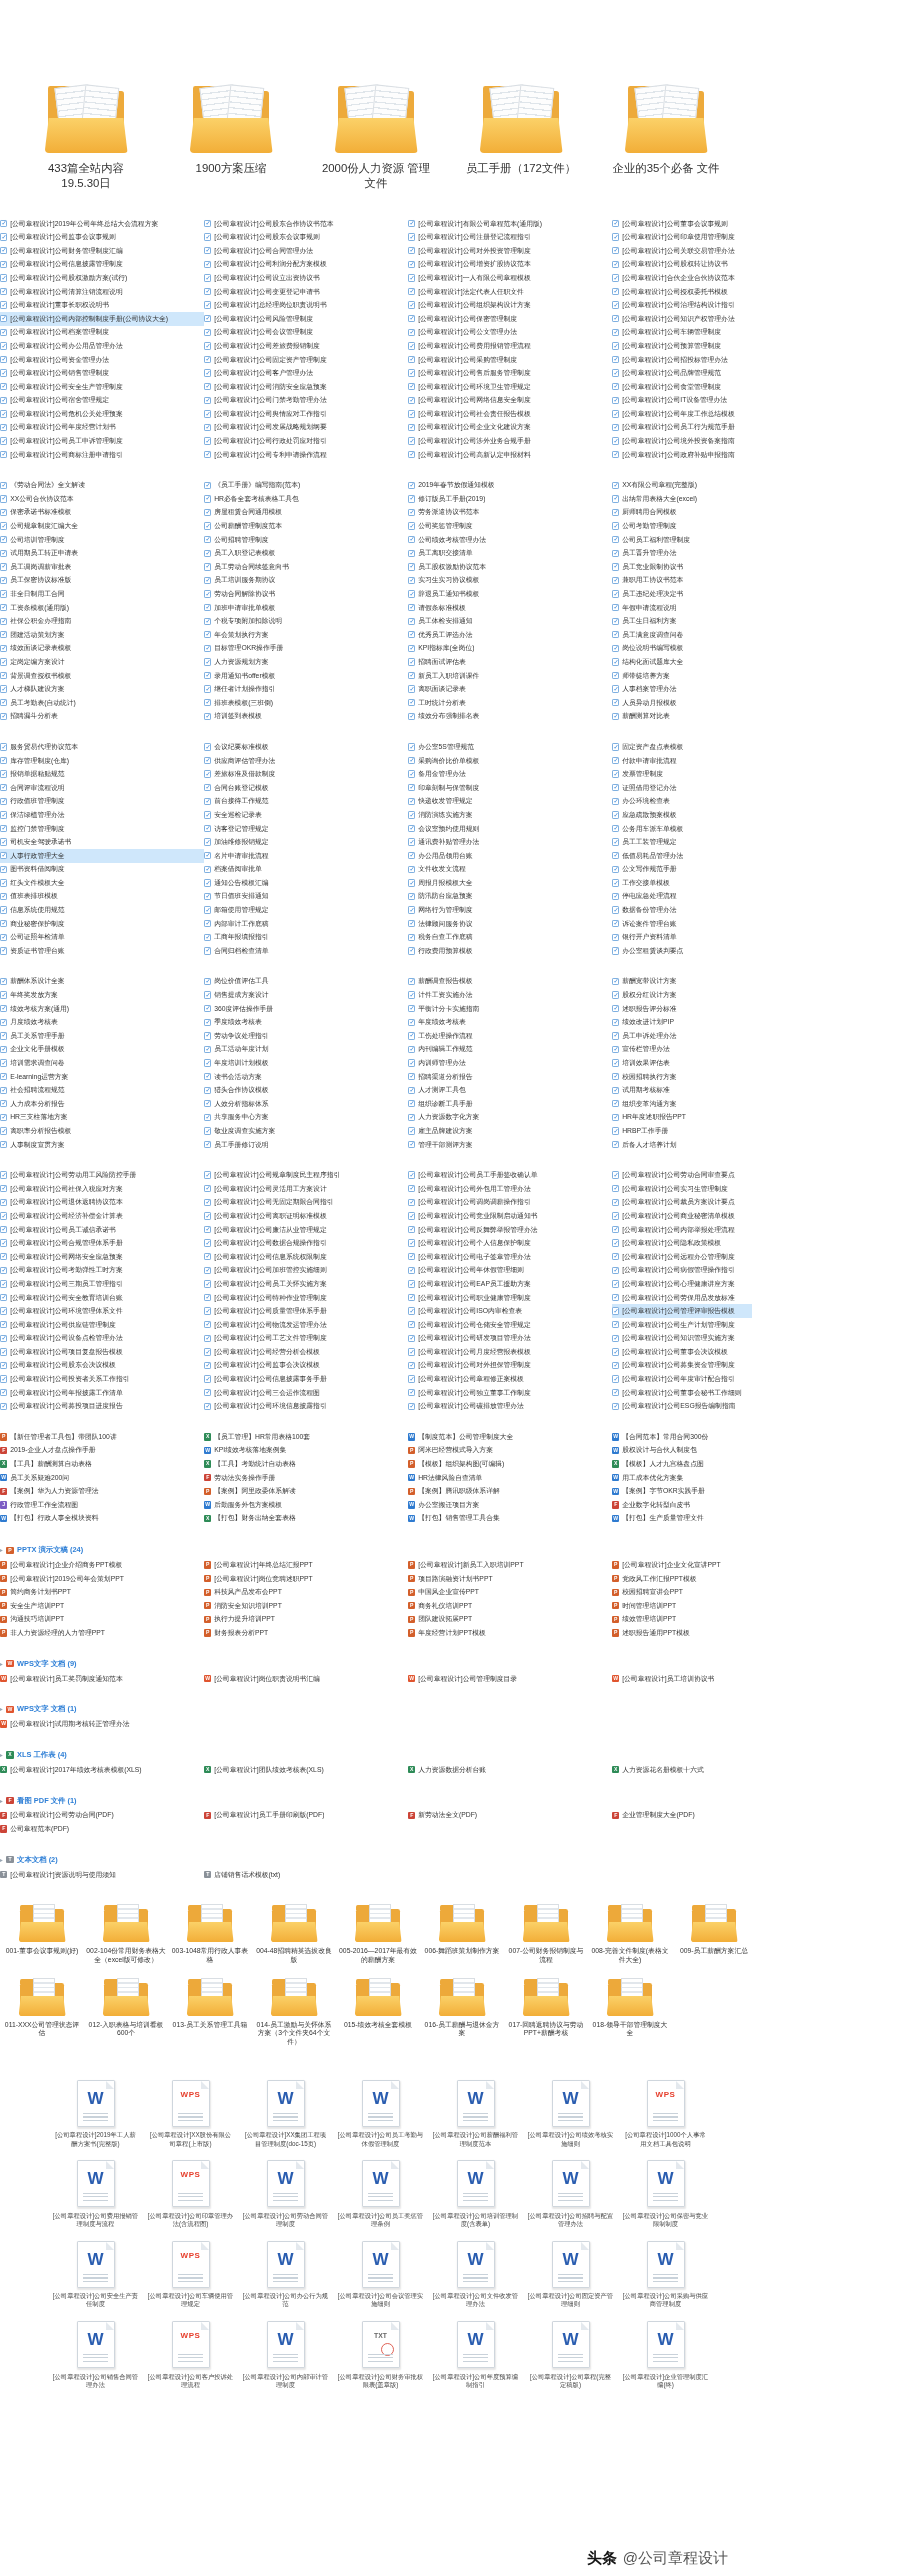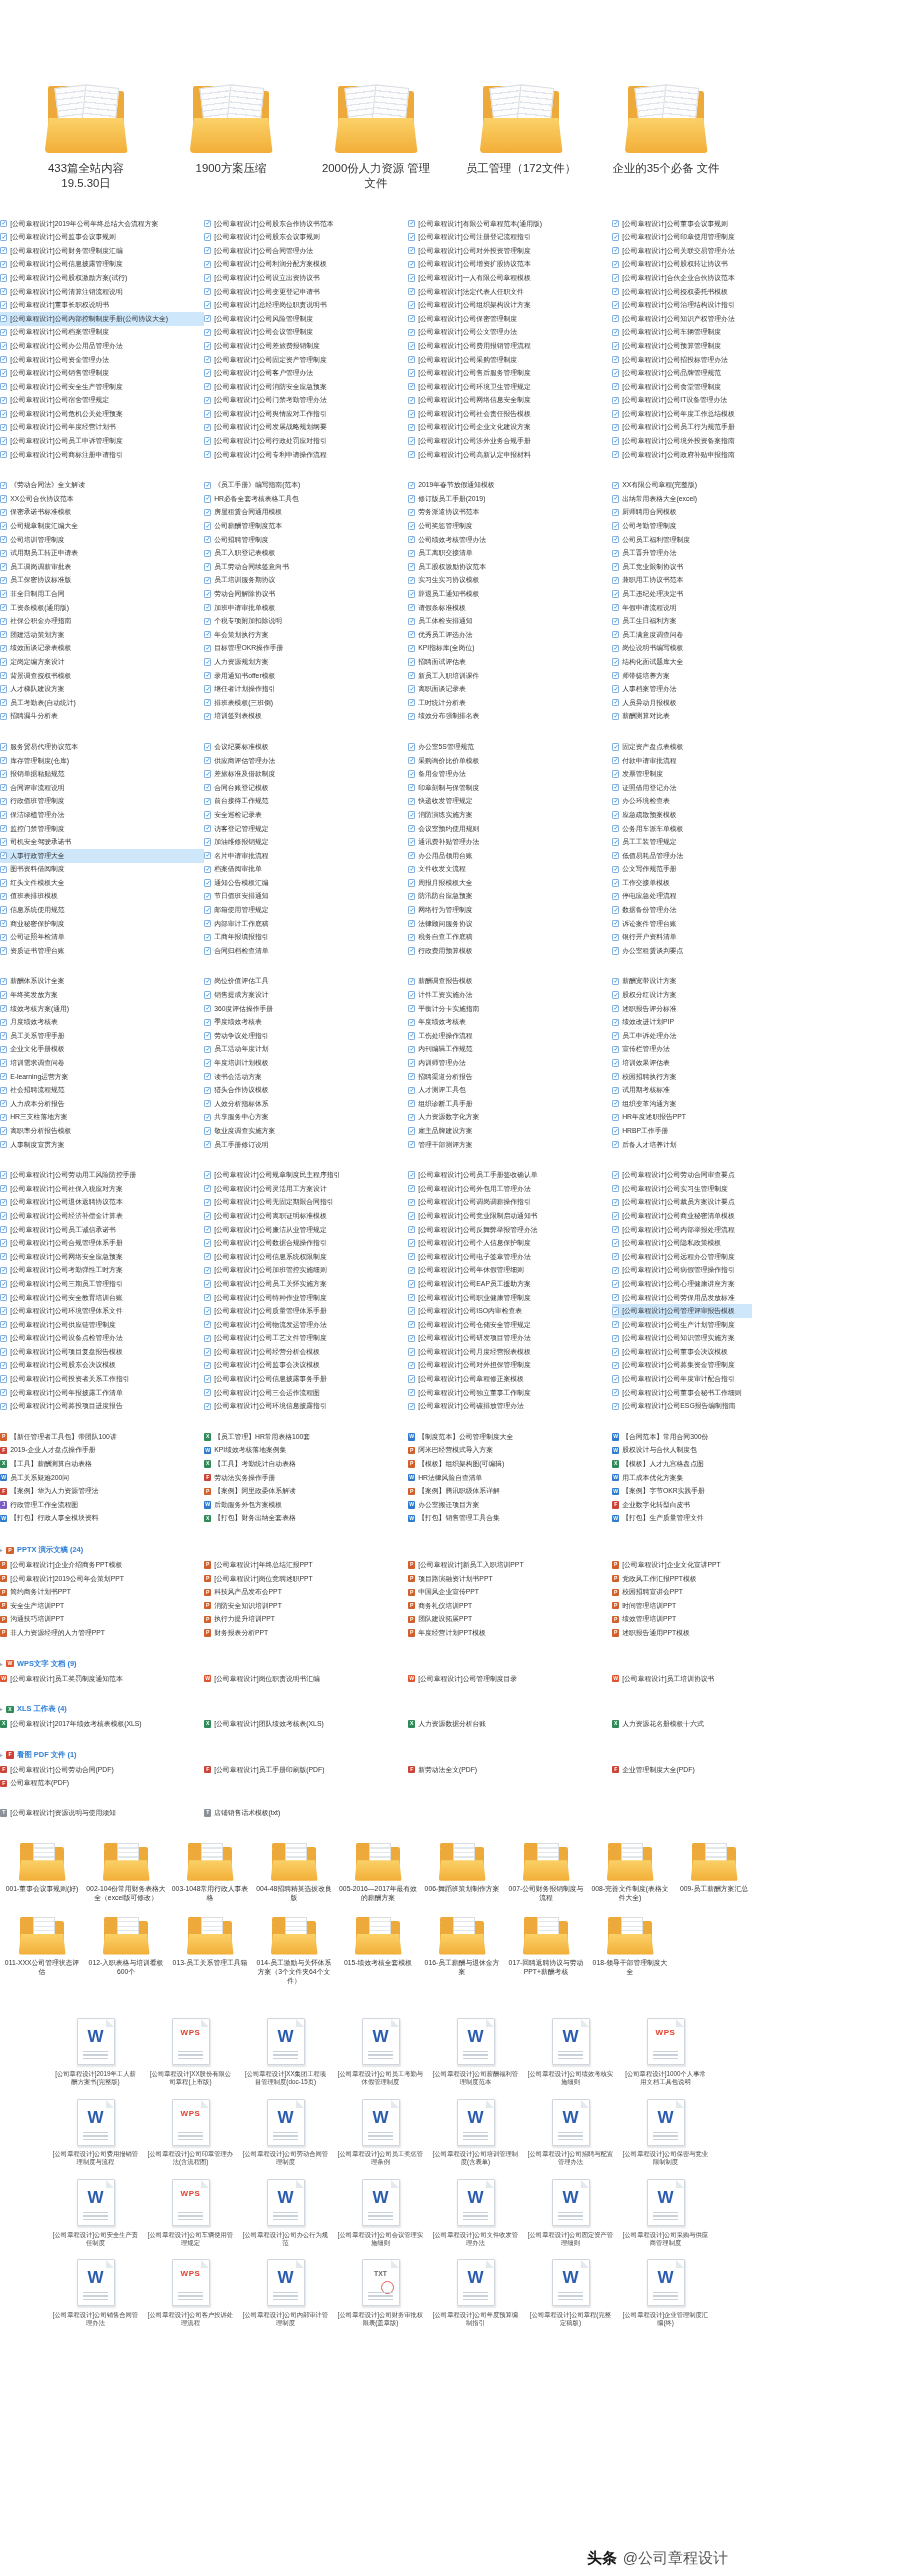--- a/index.html
+++ b/index.html
@@ -116,21 +116,21 @@
         <div class="tf-caption">2000份人力资源 管理文件</div>
       </div>
 
       <div class="tfolder">
         <div class="bigfolder">
           <span class="bf-back"></span>
           <span class="bf-page p1"></span>
           <span class="bf-page p2"></span>
           <span class="bf-front"></span>
         </div>
-        <div class="tf-caption">员工管理（172文件）</div>
+        <div class="tf-caption">员工手册（172文件）</div>
       </div>
 
       <div class="tfolder">
         <div class="bigfolder">
           <span class="bf-back"></span>
           <span class="bf-page p1"></span>
           <span class="bf-page p2"></span>
           <span class="bf-front"></span>
         </div>
         <div class="tf-caption">企业的35个必备 文件</div>
@@ -2117,20 +2117,35 @@
         </div>
 
         <div class="file-item">
           <span class="fi t-wps"></span>
           <span class="fname">[公司章程设计]员工培训协议书</span>
         </div>
 
     </div>
   </div>
 
+  <div class="section">
+    <div class="sec-head">
+      <span class="tri">▸</span>
+      <span class="fi t-wps"></span>
+      <span class="sec-title">WPS文字 文档 (1)</span>
+    </div>
+    <div class="list-block">
+
+        <div class="file-item">
+          <span class="fi t-wps"></span>
+          <span class="fname">[公司章程设计]试用期考核转正管理办法</span>
+        </div>
+
+    </div>
+  </div>
 
   <div class="section">
     <div class="sec-head">
       <span class="tri">▸</span>
       <span class="fi t-xls"></span>
       <span class="sec-title">XLS 工作表 (4)</span>
     </div>
     <div class="list-block">
 
         <div class="file-item">
@@ -2187,20 +2202,25 @@
 
         <div class="file-item">
           <span class="fi t-pdf"></span>
           <span class="fname">公司章程范本(PDF)</span>
         </div>
 
     </div>
   </div>
 
   <div class="section">
+    <div class="sec-head">
+      <span class="tri">▸</span>
+      <span class="fi t-txt"></span>
+      <span class="sec-title">文本文档 (2)</span>
+    </div>
     <div class="list-block">
 
         <div class="file-item">
           <span class="fi t-txt"></span>
           <span class="fname">[公司章程设计]资源说明与使用须知</span>
         </div>
 
         <div class="file-item">
           <span class="fi t-txt"></span>
           <span class="fname">店铺销售话术模板(txt)</span>

